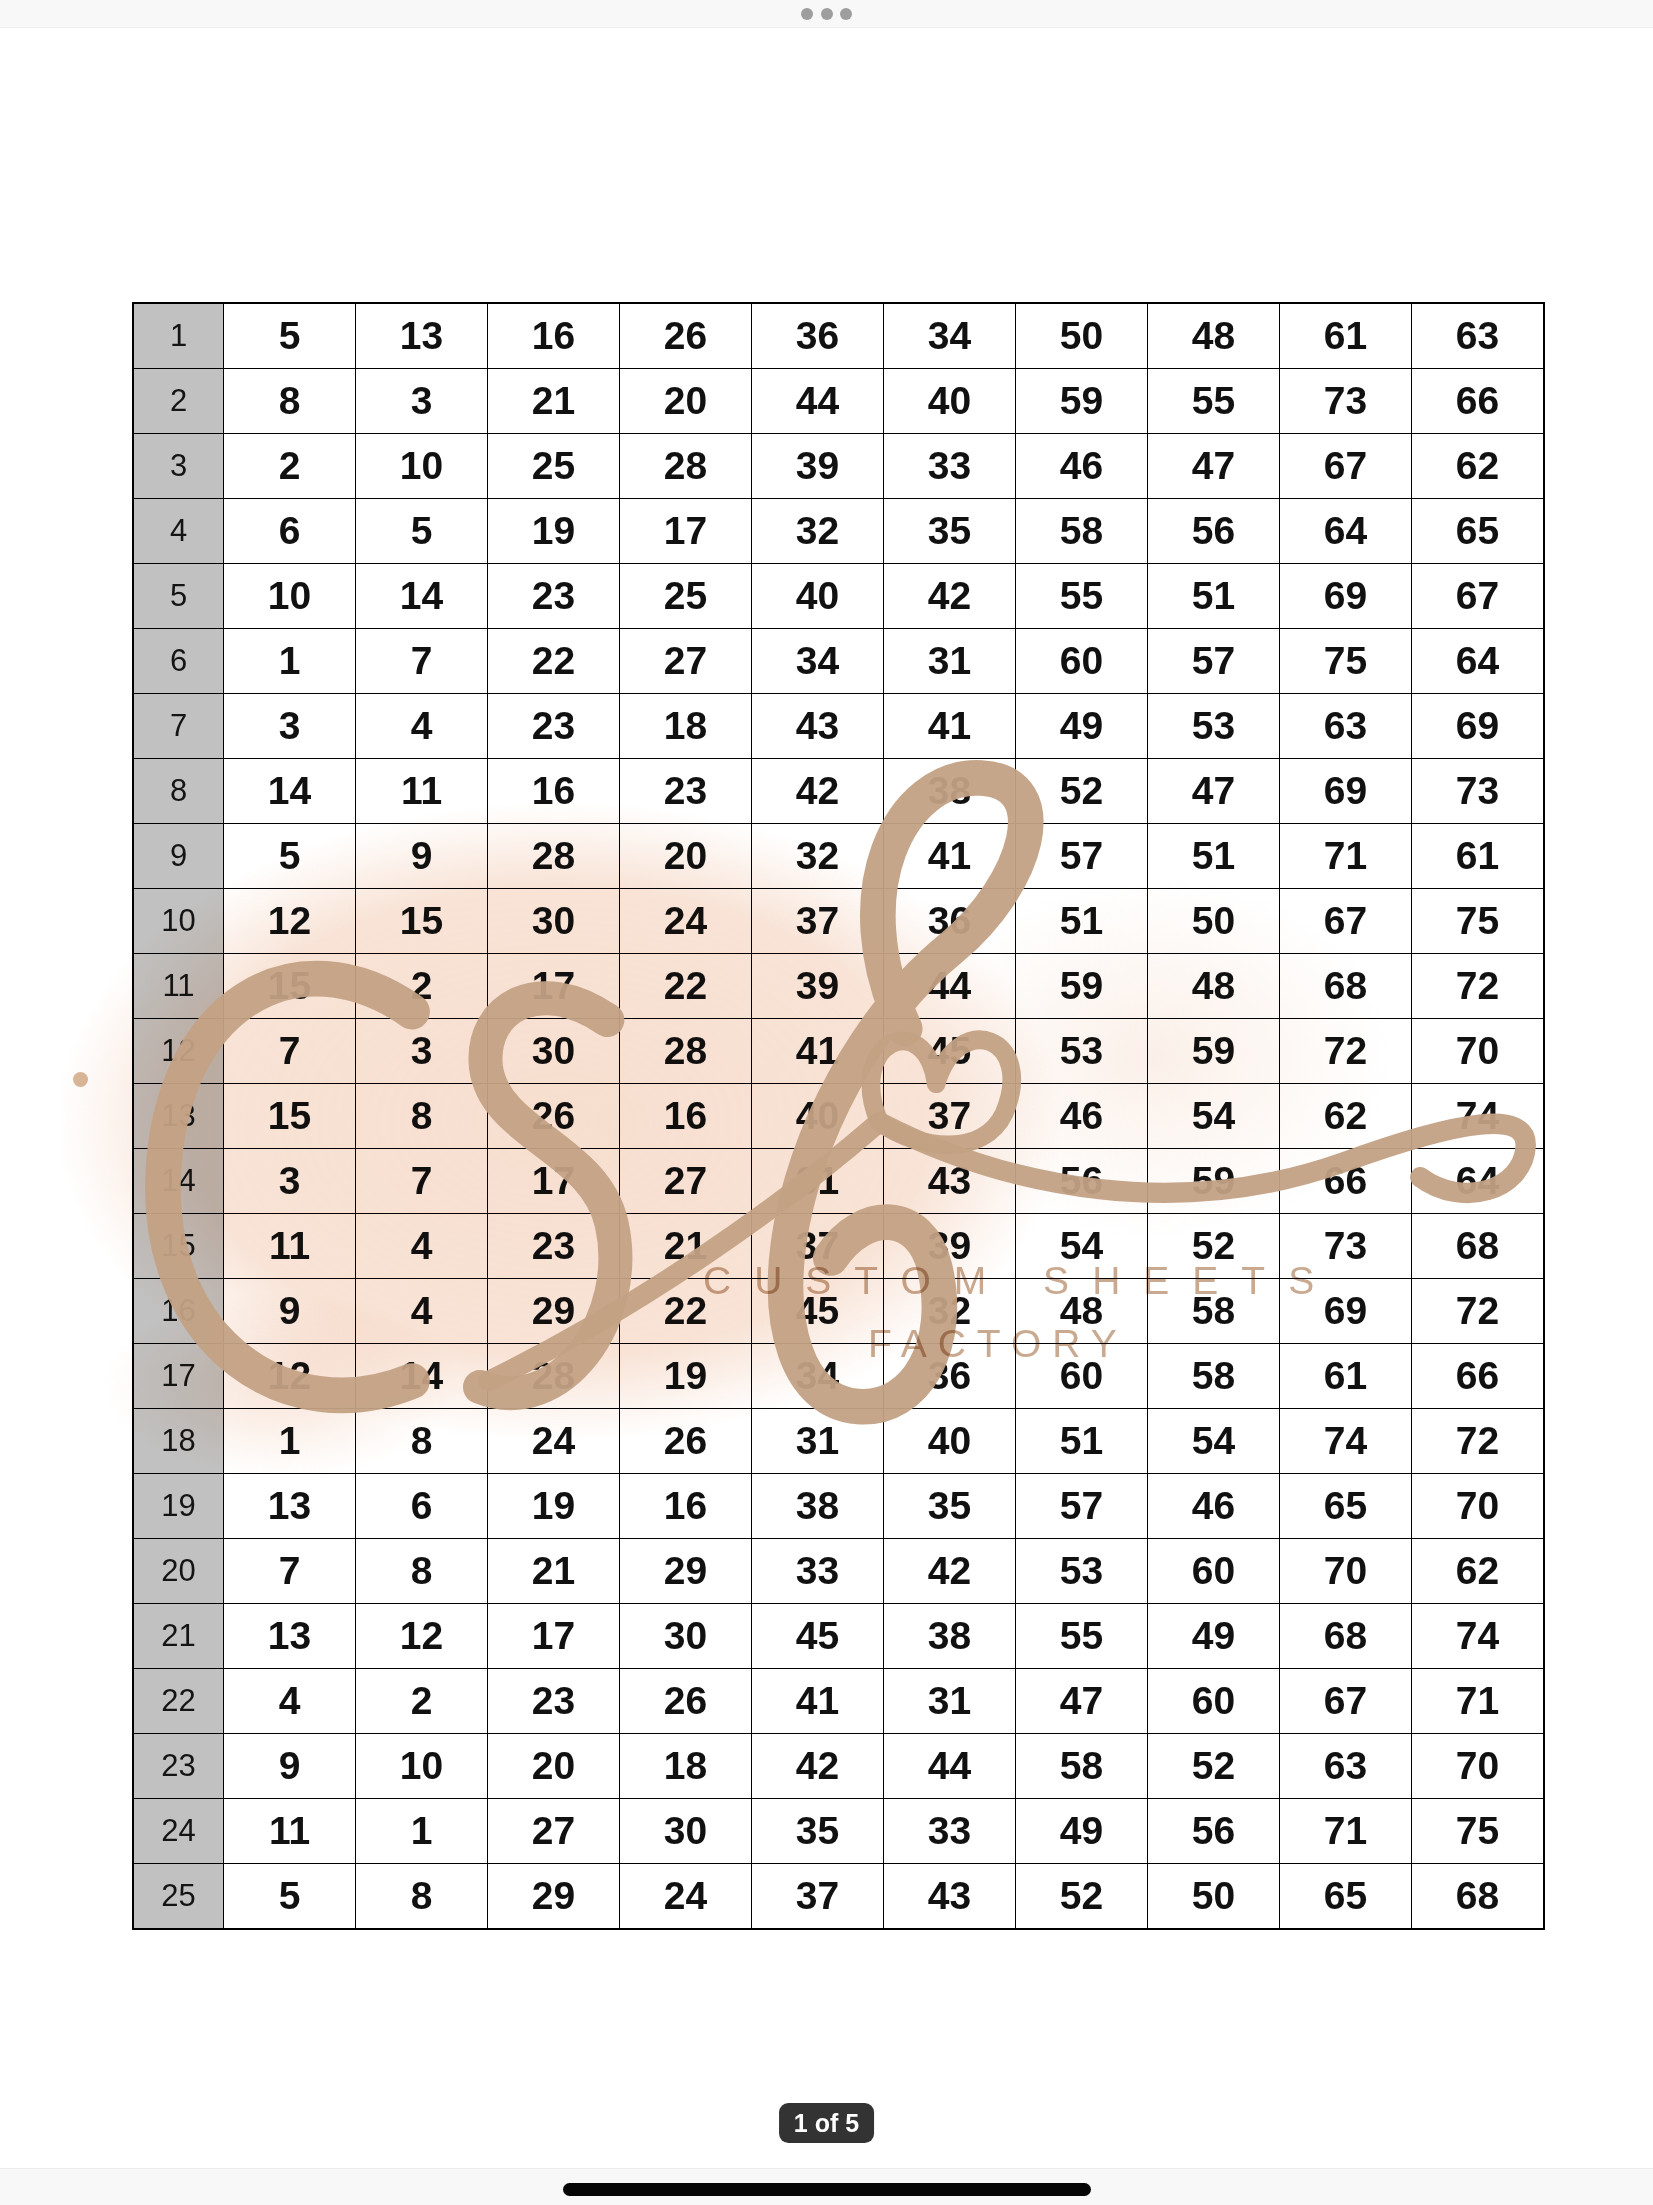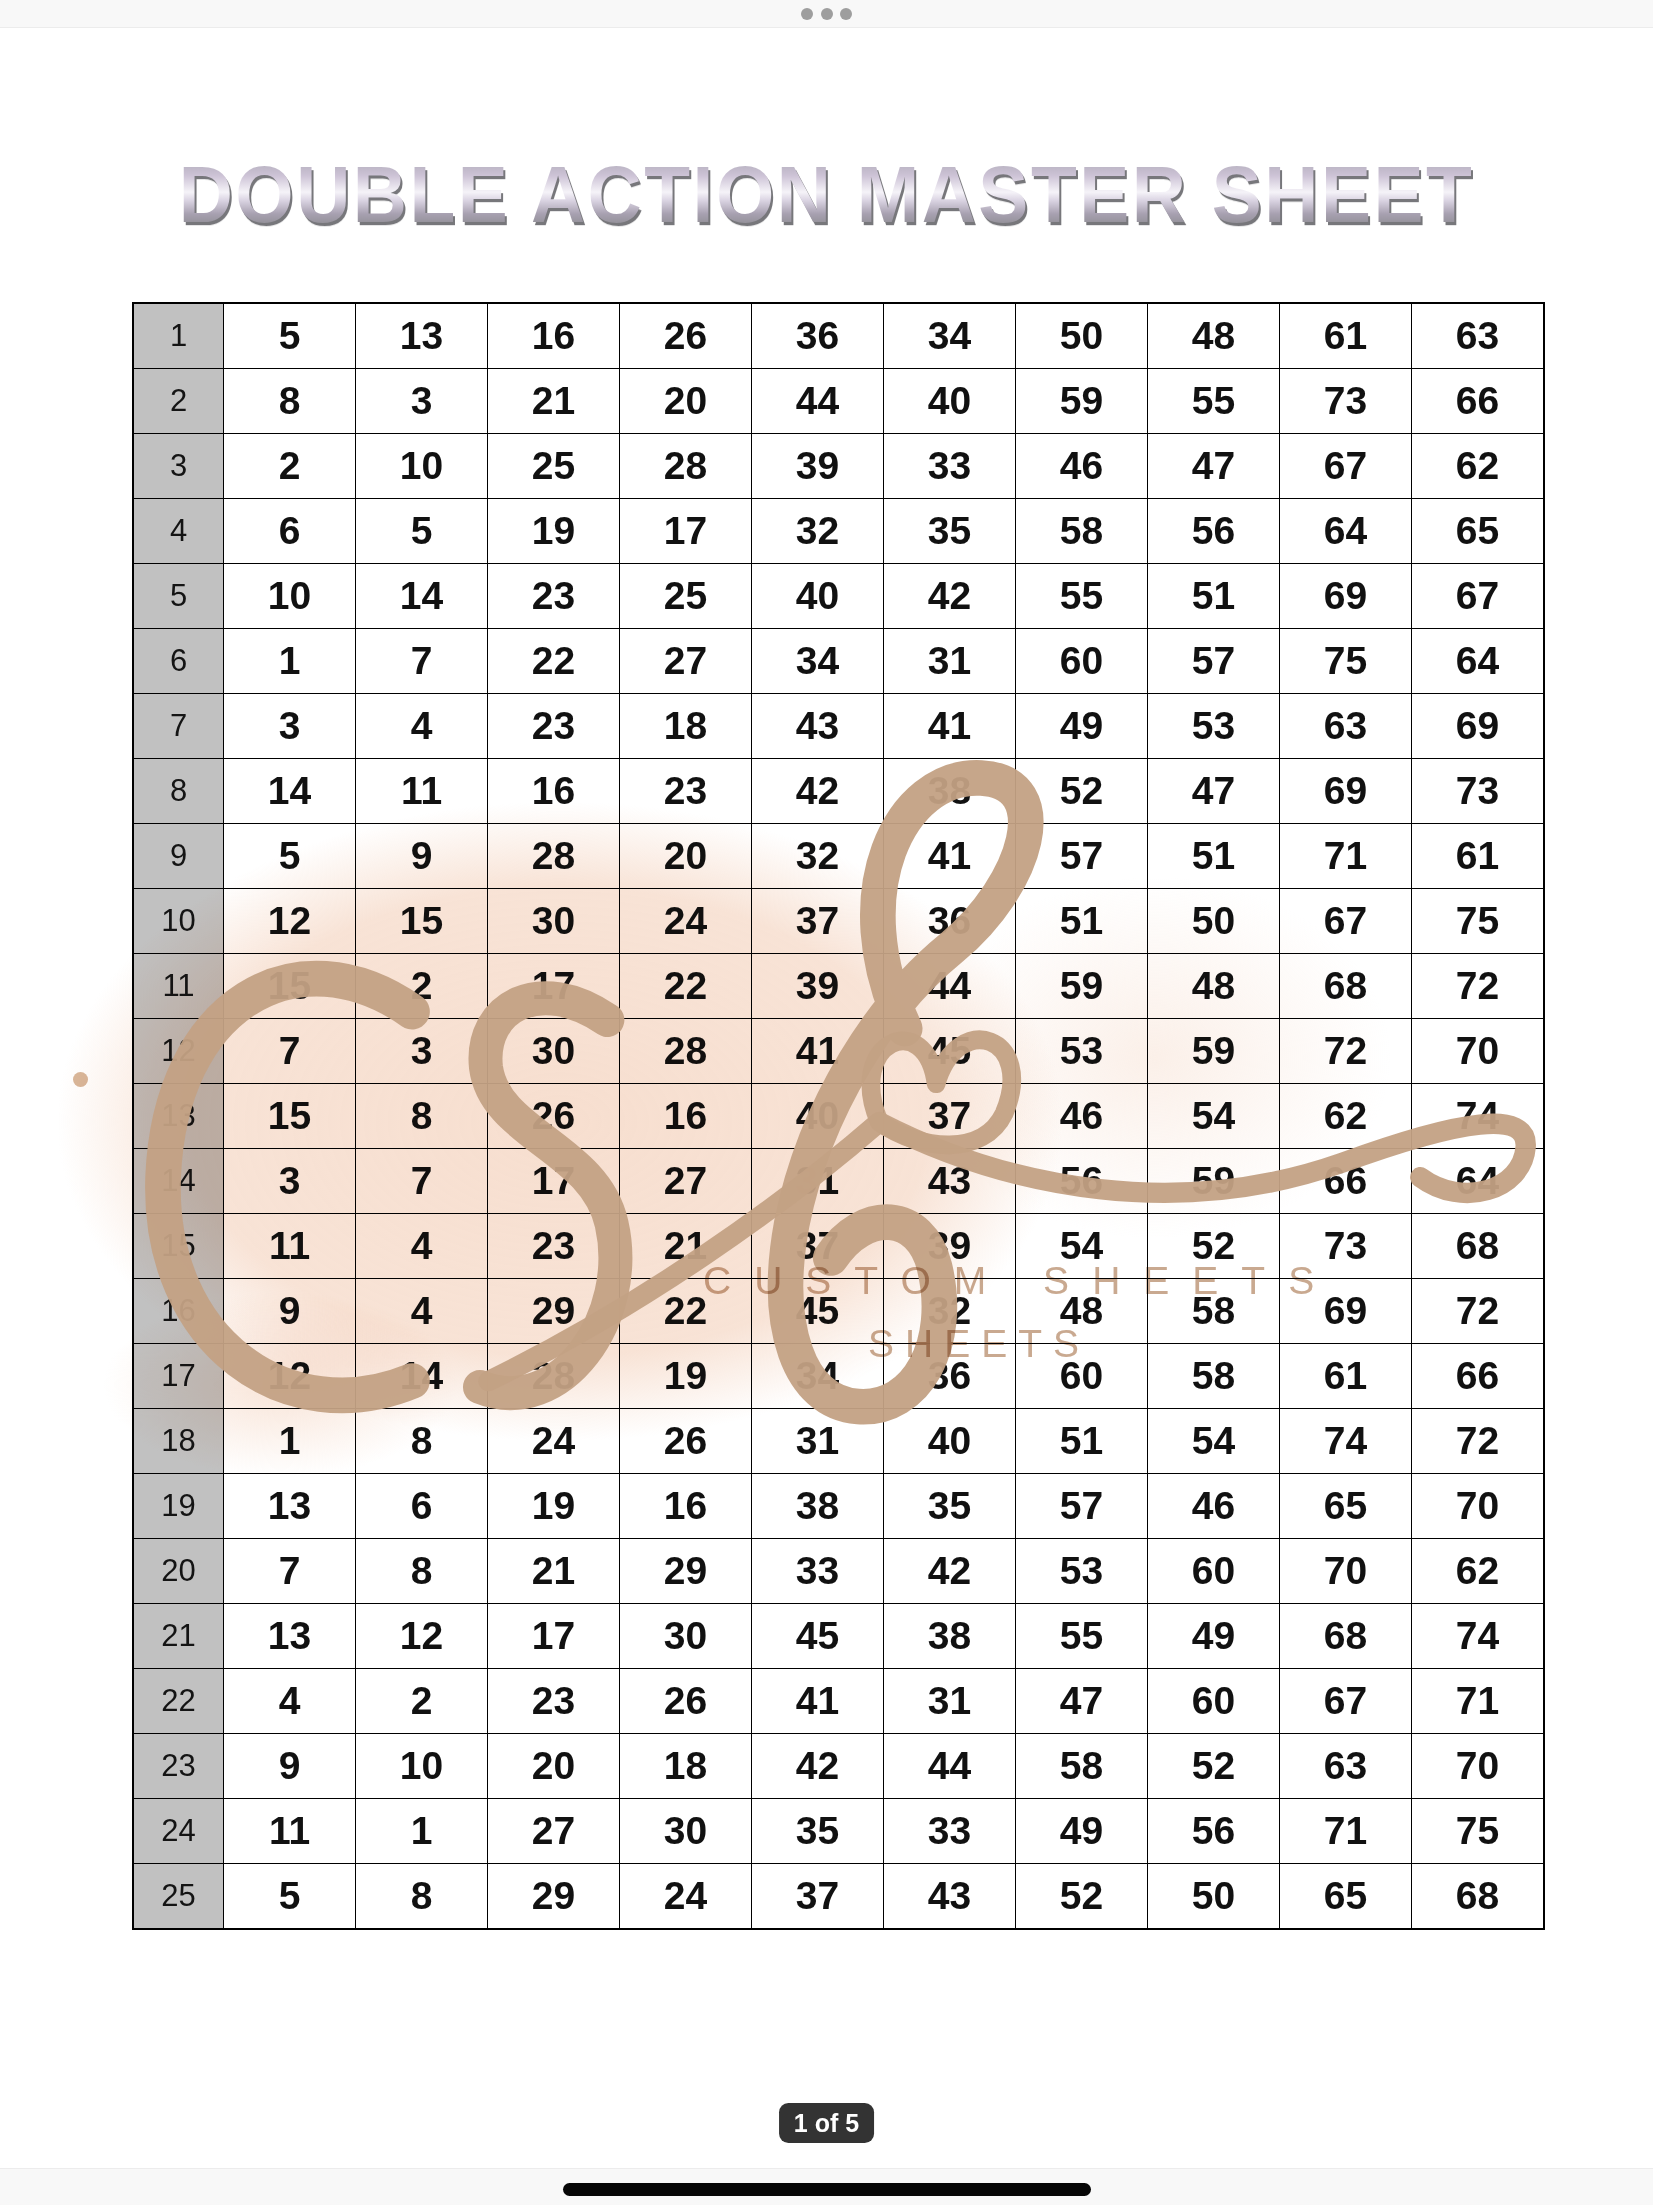--- a/index.html
+++ b/index.html
@@ -62,23 +62,20 @@
 <div class="screen">
 
   <div class="top-strip">
     <div class="dots">
       <i></i>
       <i></i>
       <i></i>
     </div>
   </div>
 
-  <div class="title-wrap">
-    <span class="title-text">DOUBLE ACTION MASTER SHEET</span>
-  </div>
 
   <div class="grid-wrap">
     <table class="grid">
       <tbody>
           <tr>
             <th>1</th>
             <td>5</td>
             <td>13</td>
             <td>16</td>
             <td>26</td>
@@ -416,21 +413,21 @@
 
       <path class="wm-script" stroke-width="40" d="M 655 320 C 575 265, 505 305, 512 375 C 522 455, 640 470, 660 560 C 685 670, 600 790, 505 752"></path>
 
       <path class="wm-script" stroke-width="42" d="M 1005 330 C 930 170, 1000 30, 1095 35 C 1185 40, 1150 160, 1060 235 C 980 300, 900 420, 872 560 C 850 680, 880 770, 950 775 C 1020 780, 1062 700, 1040 610 C 1024 545, 958 540, 918 600"></path>
 
       <path class="wm-script" stroke-width="24" d="M 515 745 C 690 660, 860 540, 975 440 C 1130 520, 1330 555, 1520 488 C 1660 437, 1740 425, 1736 470 C 1732 520, 1662 542, 1612 505"></path>
 
       <path class="wm-script" stroke-width="22" d="M 975 440 C 935 345, 1030 305, 1042 395 C 1068 307, 1160 340, 1122 430 C 1098 480, 1025 475, 975 440"></path>
     </svg>
     <div class="wm-words l1">CUSTOM SHEETS</div>
-    <div class="wm-words l2">SHEETS</div>
+    <div class="wm-words l2">FACTORY</div>
   </div>
 
   <div class="pager">1 of 5</div>
 
   <div class="bottom-strip">
     <div class="home-bar"></div>
   </div>
 
 </div>
 

